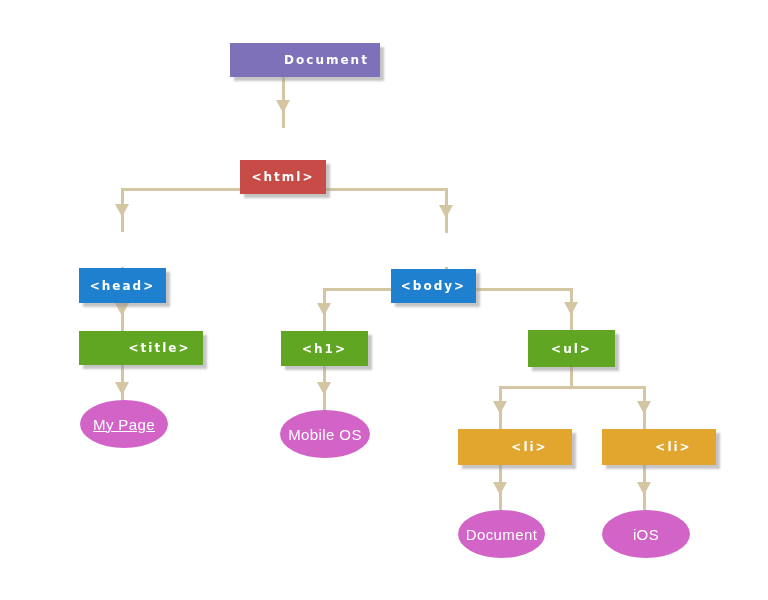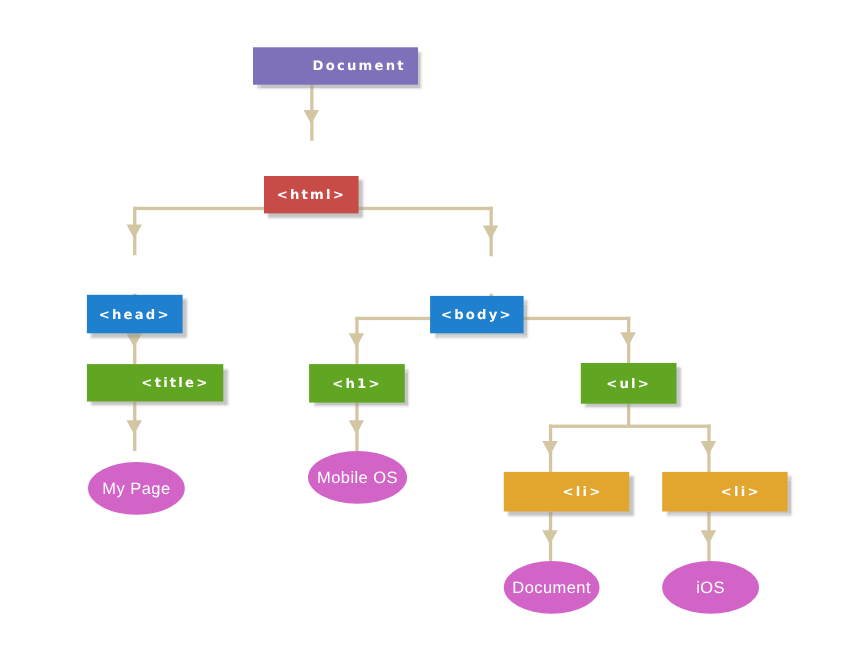--- a/index.html
+++ b/index.html
@@ -45,21 +45,21 @@
 
   #n-doc      { left: 230px; top: 43px;  width: 107px; height: 34px; }
   #n-html     { left: 240px; top: 128px; width: 86px;  height: 34px; }
   #n-head     { left: 79px;  top: 232px; width: 87px;  height: 35px; }
   #n-body     { left: 391px; top: 233px; width: 85px;  height: 34px; }
   #n-title    { left: 79px;  top: 331px; width: 87px;  height: 34px; padding-left: 37px; }
   #n-h1       { left: 281px; top: 331px; width: 87px;  height: 35px; }
   #n-ul       { left: 528px; top: 330px; width: 87px;  height: 37px; }
   #n-li1      { left: 458px; top: 429px; width: 85px;  height: 36px; }
   #n-li2      { left: 602px; top: 429px; width: 85px;  height: 36px; }
-  #n-mypage   { left: 80px;  top: 420px; width: 88px;  height: 48px; }
+  #n-mypage   { left: 80px;  top: 400px; width: 88px;  height: 48px; text-decoration: underline; }
   #n-mobileos { left: 280px; top: 410px; width: 90px;  height: 48px; }
   #n-android  { left: 458px; top: 510px; width: 87px;  height: 48px; }
   #n-ios      { left: 602px; top: 510px; width: 88px;  height: 48px; }
 
   
   .vline, .hline {
     position: absolute;
     background: var(--connector, #D4C5A3);
   }
   .vline { width: 3px; }

